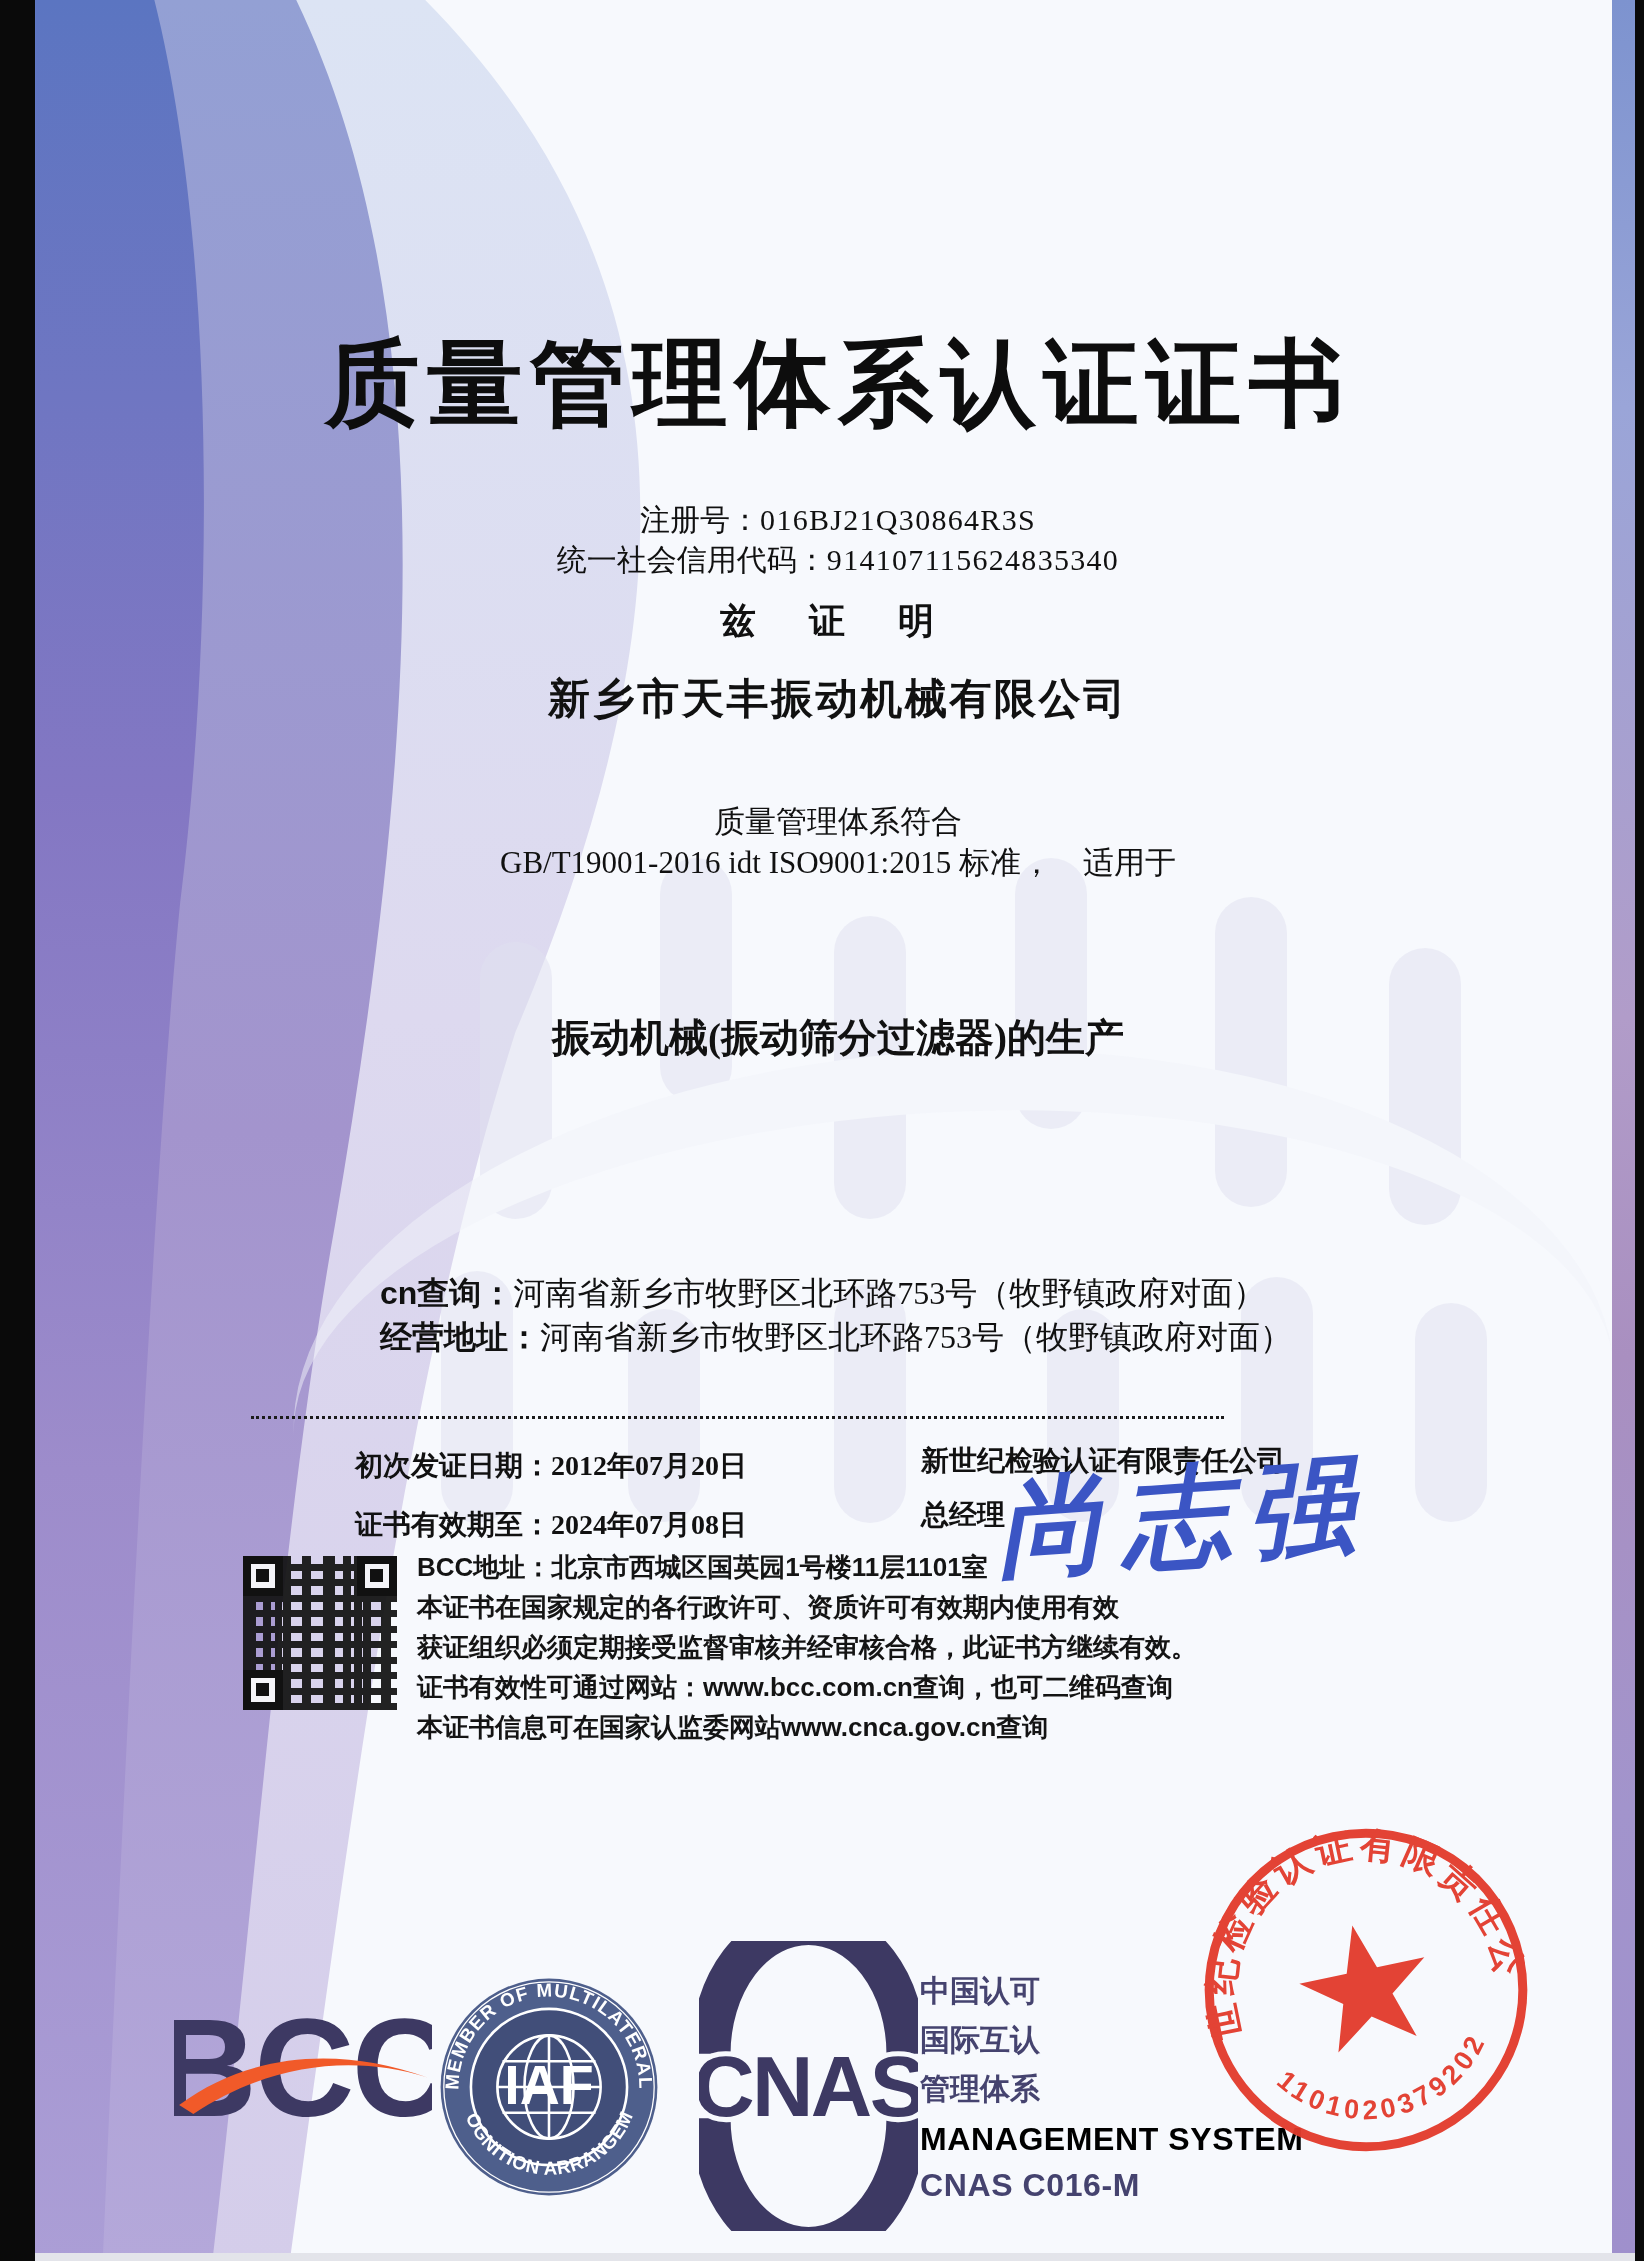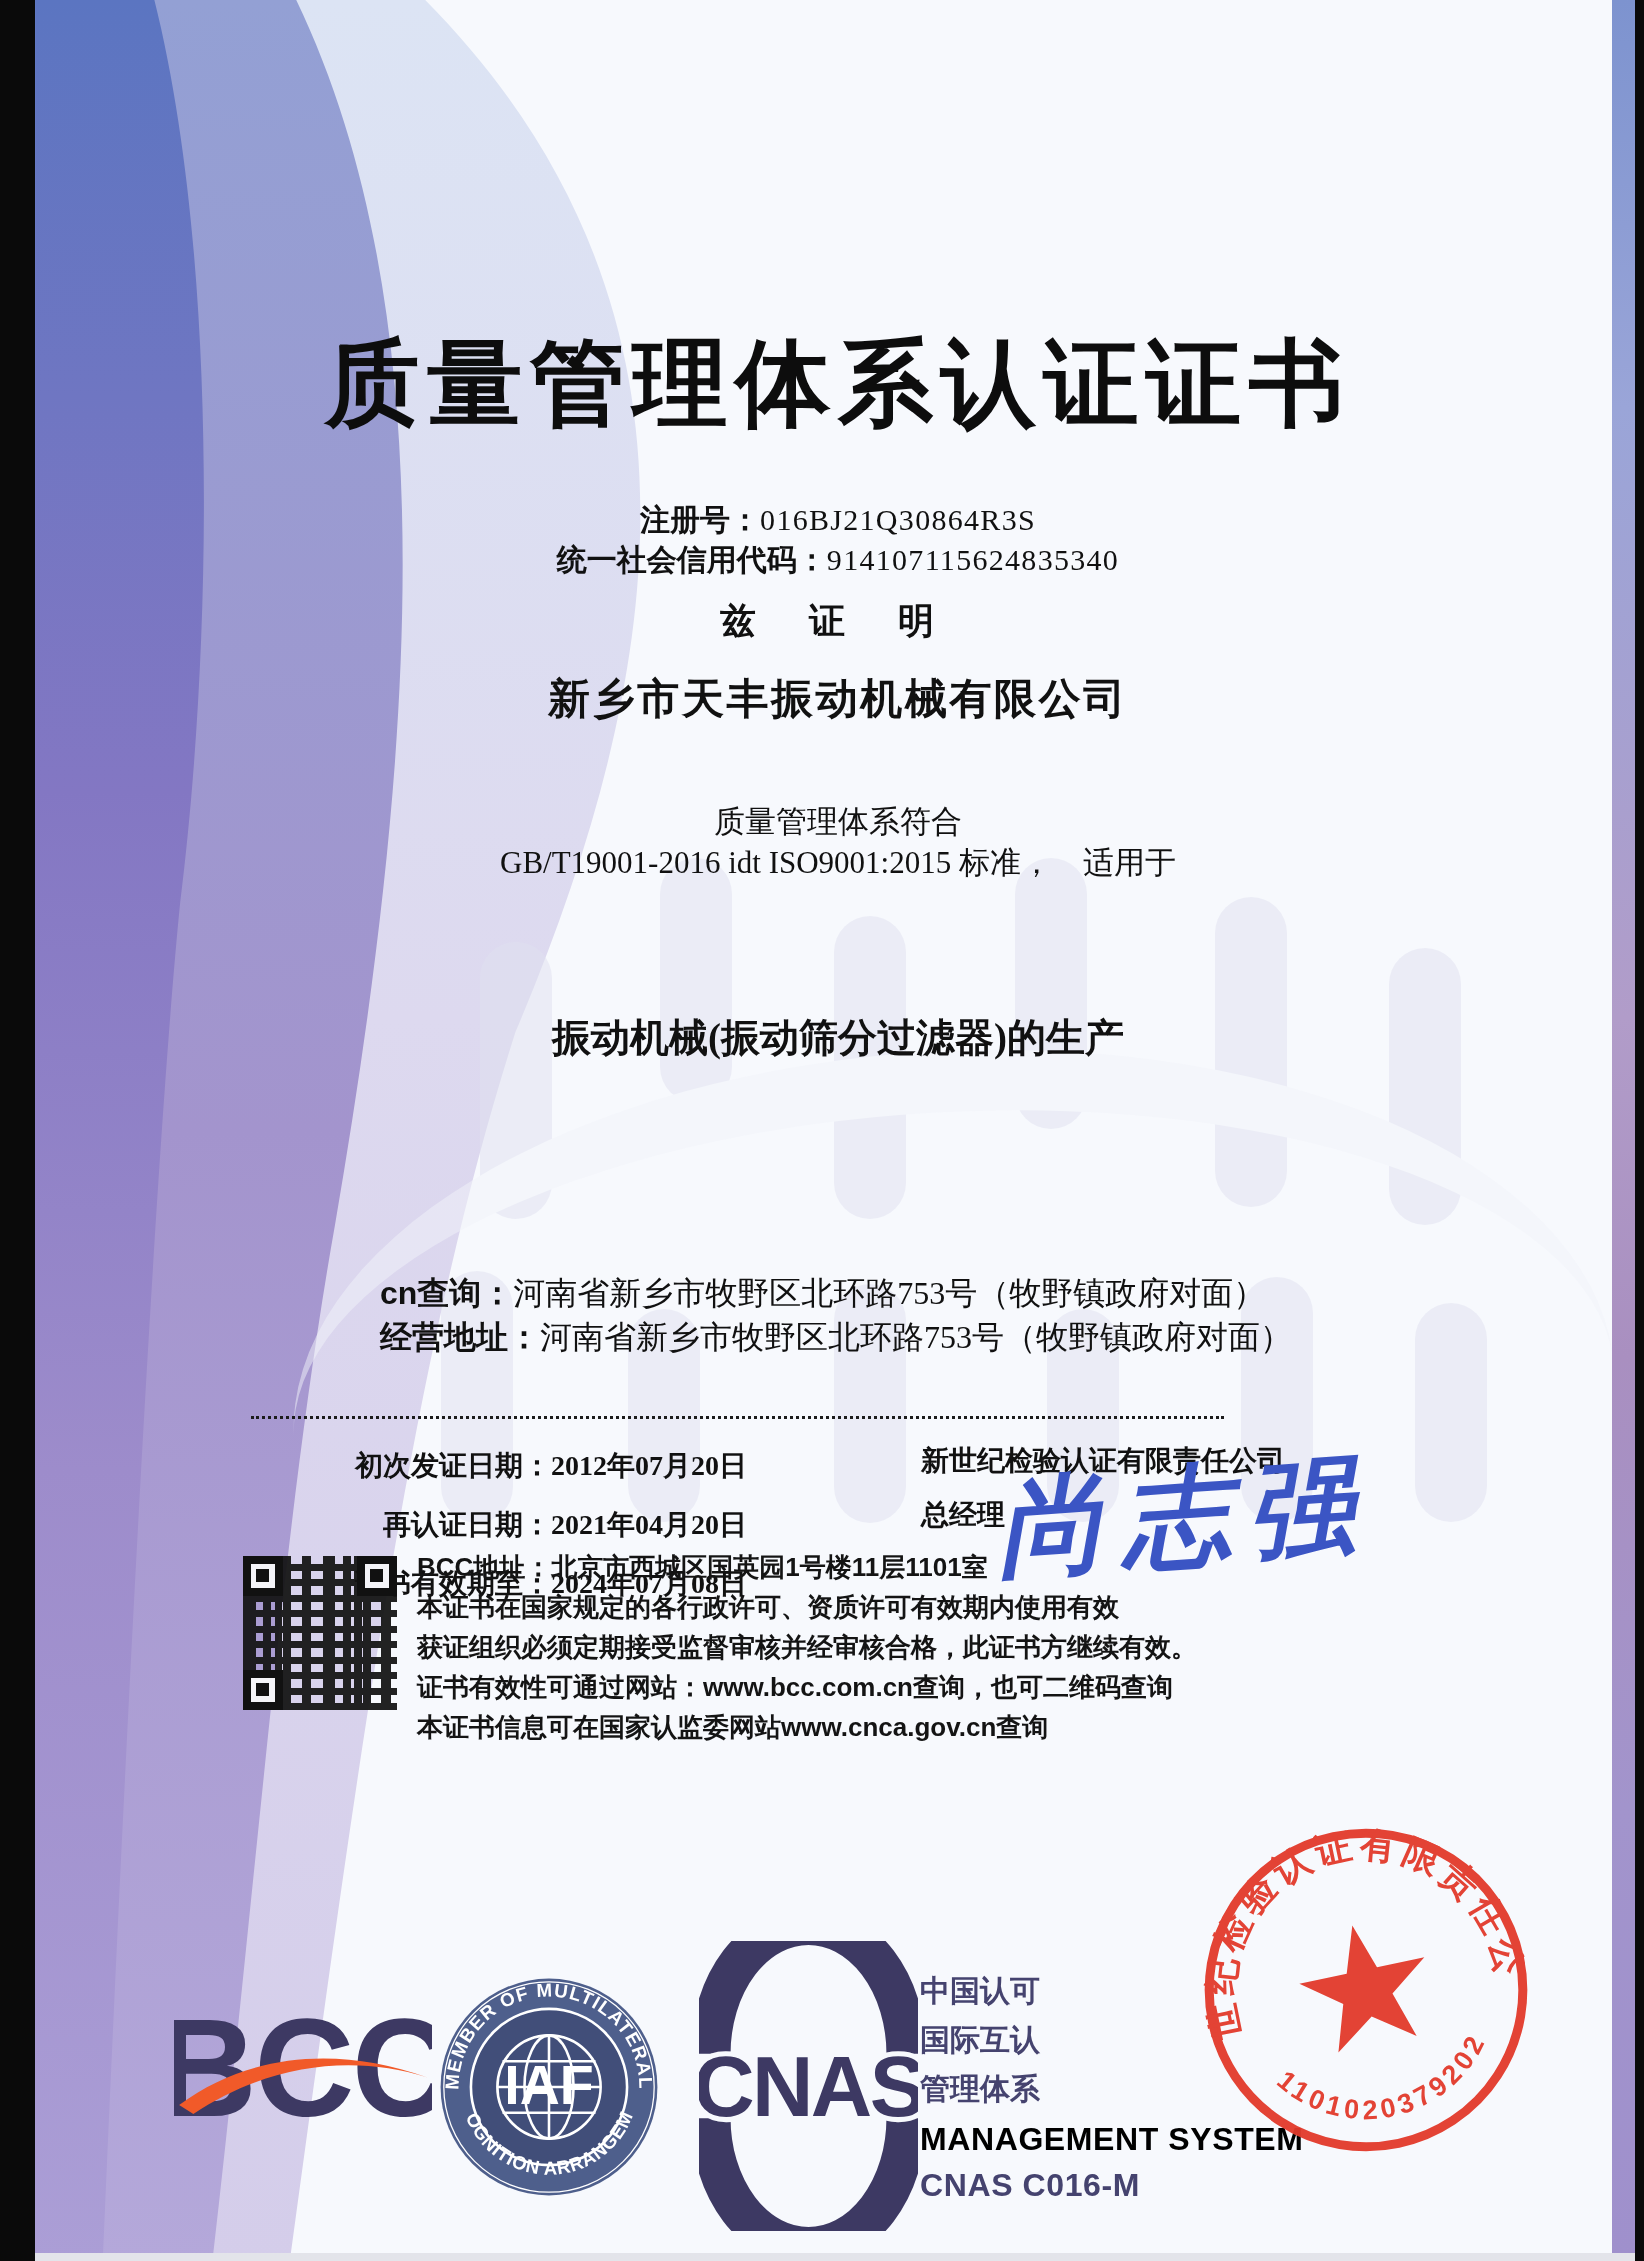--- a/index.html
+++ b/index.html
@@ -16,21 +16,21 @@
       background:linear-gradient(180deg,#7d93cf 0%,#9aa5d8 18%,#b19cc9 45%,#a98fc0 60%,#a294cc 80%,#9f90cc 100%);}
   .bottom-strip{left:0;top:2253px;width:1600px;height:8.4px;background:#e3e4ea;}
 
   
   .wm{left:348px;top:858px;width:1161px;height:664px;opacity:.5;pointer-events:none;}
   .wm .bar{position:absolute;width:72px;background:#e0e1f0;border-radius:36px;}
   .wm .arc{position:absolute;left:-90px;top:193px;width:1322px;height:645px;border-radius:50%;
            border-top:61px solid #f2f4fa;transform:rotate(-3deg);}
   .title{top:321px;font-size:95px;font-weight:900;letter-spacing:7.7px;color:#0d0d0d;}
   .reg-line{top:500px;font-size:30px;}
-  .reg-line .lbl{font-weight:700;font-family:"Liberation Sans",sans-serif;}
+  .reg-line .lbl{font-weight:400;font-family:"Liberation Sans",sans-serif;}
   .reg-line .val{letter-spacing:1.3px;}
   .credit-line{top:540px;}
   .hereby{top:597px;font-size:36px;letter-spacing:22px;font-weight:600;}
   .company{top:671px;font-size:42px;font-weight:800;letter-spacing:2.6px;font-family:"Liberation Sans",sans-serif;}
   .sysline{top:801px;font-size:31px;}
   .stdline{top:842px;font-size:31px;}
   .scope{top:1011px;font-size:39px;font-weight:700;}
   .addr{left:345px;font-size:32px;white-space:nowrap;}
   .addr .lbl{font-weight:800;font-family:"Liberation Sans",sans-serif;}
   .addr1{top:1272px;} .addr2{top:1316px;}
@@ -144,24 +144,20 @@
     </div>
 
     <div class="abs dotline"></div>
 
     <div class="abs dates">
       <div class="row">
         <span class="dl">初次发证日期：</span>
         <span class="dv">2012年07月20日</span>
       </div>
       <div class="row">
-        <span class="dl">再认证日期：</span>
-        <span class="dv">2021年04月20日</span>
-      </div>
-      <div class="row">
         <span class="dl">证书有效期至：</span>
         <span class="dv">2024年07月08日</span>
       </div>
     </div>
 
     <div class="abs issuer">新世纪检验认证有限责任公司</div>
     <div class="abs manager">总经理：</div>
     <div class="abs signature">尚志强</div>
 
     <div class="abs qr">

